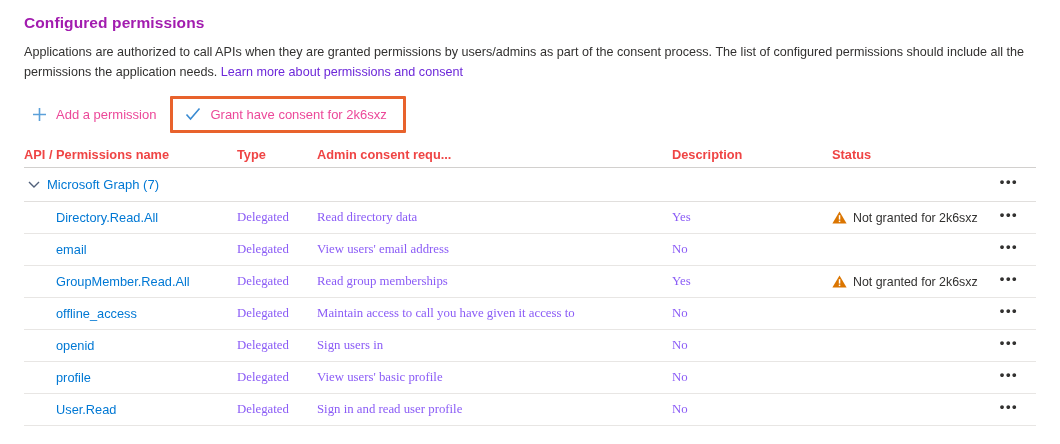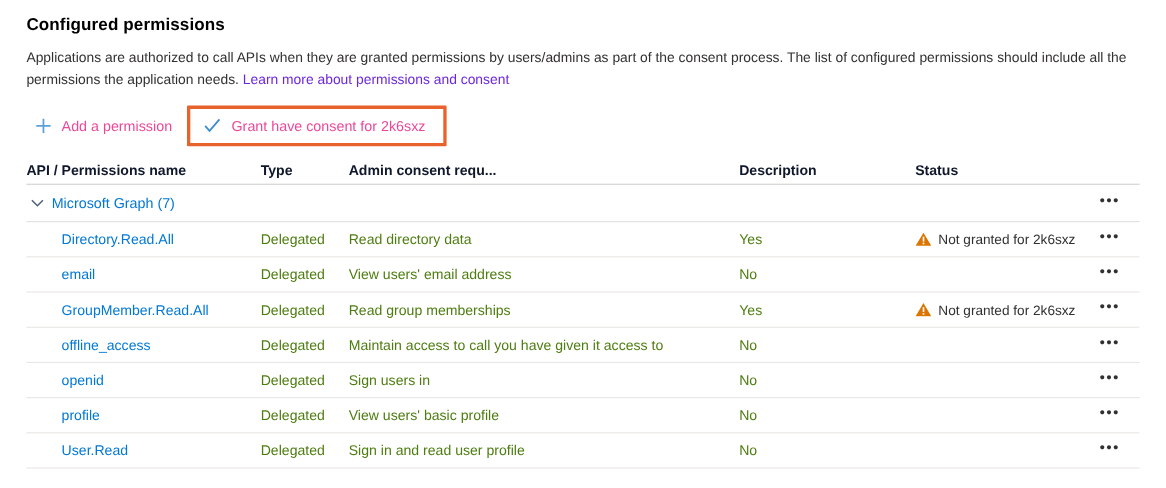--- a/index.html
+++ b/index.html
@@ -9,21 +9,21 @@
     font-family: "Liberation Sans", "DejaVu Sans", sans-serif;
     color: #323130;
     overflow: hidden;
     position: relative;
   }
   .page { padding: 14px 24px 0 24px; }
 
   .page-title {
     font-size: 15.5px;
     font-weight: 600;
-    color: #000000;
+    color: #a21caf;
     letter-spacing: 0.1px;
   }
 
   .description {
     margin-top: 11px;
     font-size: 12.6px;
     line-height: 1.55;
     color: #323130;
     max-width: 1012px;
   }
@@ -62,21 +62,21 @@
   .grid-row {
     display: grid;
     grid-template-columns: 213px 80px 355px 160px 158px 30px;
     align-items: center;
   }
   .thead {
     height: 27px;
     border-bottom: 1px solid #d2d0ce;
     font-size: 12.8px;
     font-weight: 700;
-    color: #0f172a;
+    color: #ef4444;
   }
   .group-row {
     height: 34px;
     border-bottom: 1px solid #e1dfdd;
     cursor: pointer;
   }
   .group-cell {
     grid-column: 1 / 6;
     display: flex;
     align-items: center;
@@ -85,21 +85,21 @@
     text-align: center;
   }
   .group-name { color: #0078d4; font-size: 13px; }
   .data-row {
     height: 32px;
     border-bottom: 1px solid #e8e6e4;
     font-size: 12.8px;
   }
   .cell-name { padding-left: 32px; }
   .perm-link { color: #0078d4; font-size: 12.8px; cursor: pointer; }
-  .cell-type, .cell-desc, .cell-consent { color: #4d7c0f; white-space: nowrap; overflow: hidden; }
+  .cell-type, .cell-desc, .cell-consent { color: #8b5cf6; white-space: nowrap; overflow: hidden; font-family: Liberation Serif, serif; }
   .cell-status {
     display: flex;
     align-items: center;
     gap: 6px;
     font-size: 12.4px;
     color: #323130;
     white-space: nowrap;
   }
   .cell-more {
     display: flex;

